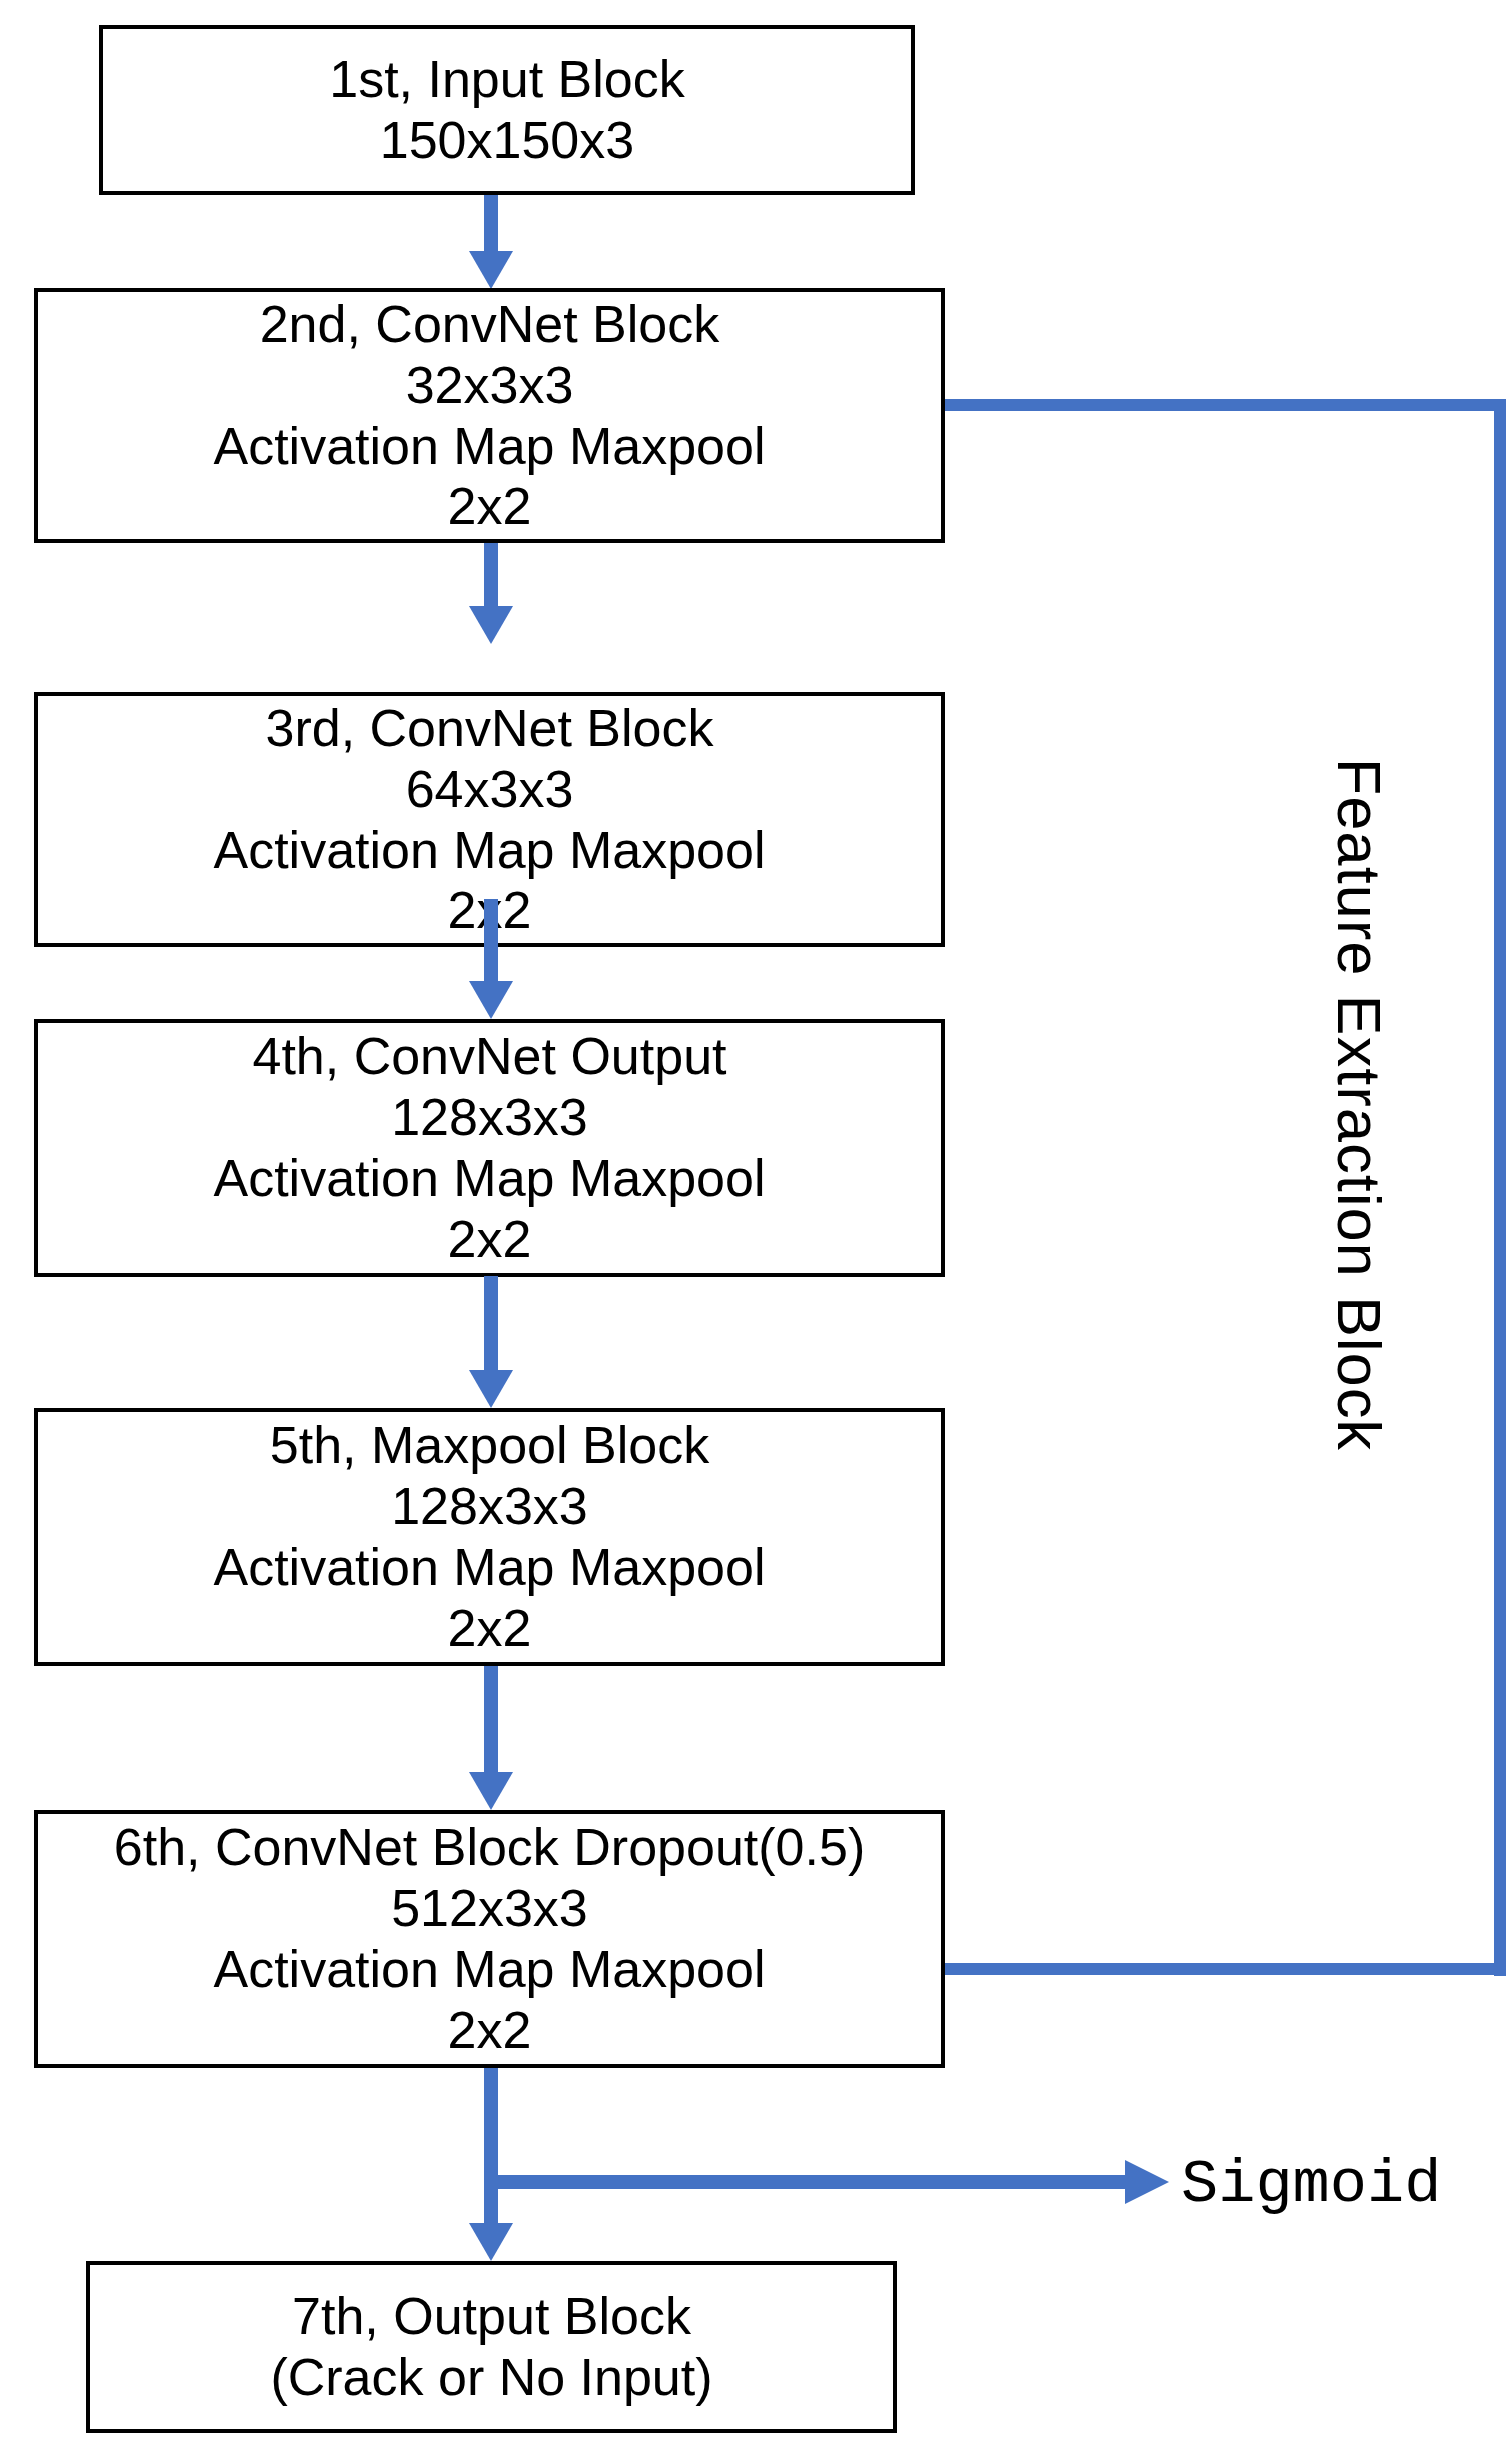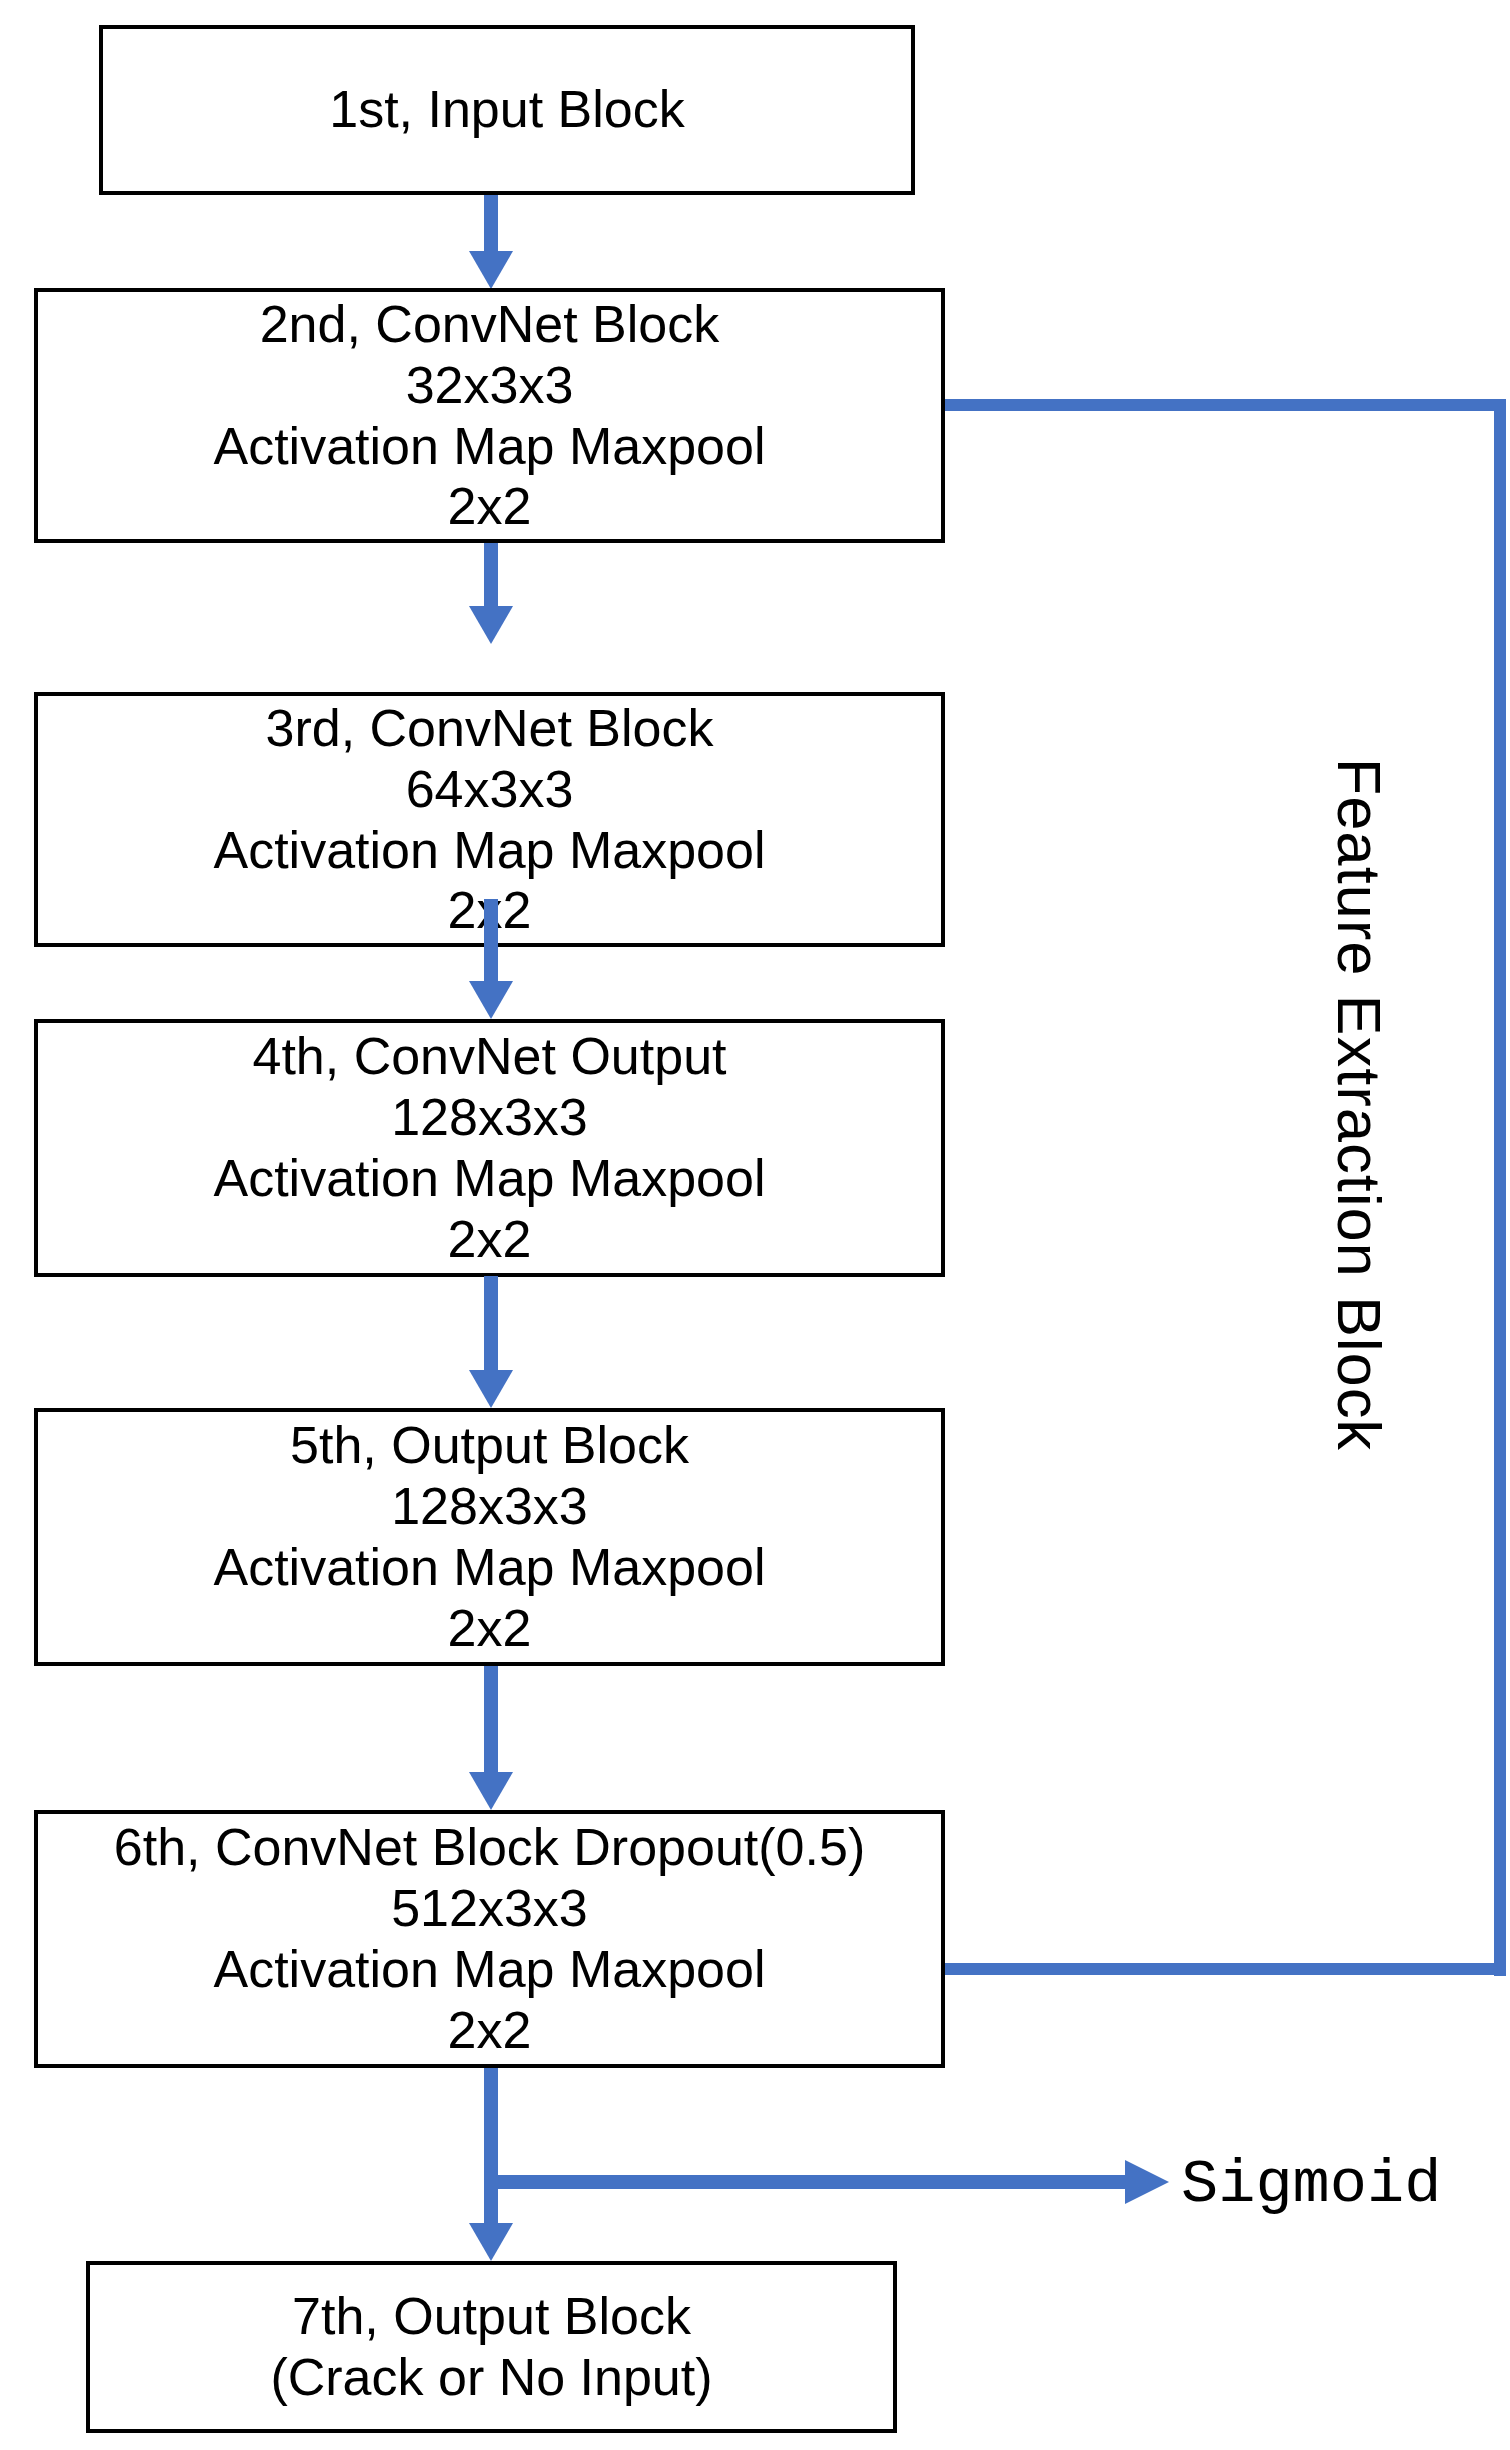--- a/index.html
+++ b/index.html
@@ -73,20 +73,21 @@
     font-family: Liberation Mono, monospace;
   }
 </style>
 </head>
 <body>
 
 <div class="canvas">
 
   <div class="block" style="left:86px; top:24.5px; width:816px; height:170px;margin-left:13px;">
     <div class="line">1st, Input Block</div>
+    <div class="line">150x150x3</div>
   </div>
 
   <div class="varrow" style="top:195px; height:94px;">
     <div class="shaft" style="height:57px;"></div>
     <div class="head"></div>
   </div>
 
   <div class="block" style="left:34px; top:288px; width:911px; height:255px;">
     <div class="line">2nd, ConvNet Block</div>
     <div class="line">32x3x3</div>
@@ -117,21 +118,21 @@
     <div class="line">Activation Map Maxpool</div>
     <div class="line">2x2</div>
   </div>
 
   <div class="varrow" style="top:1276px; height:132px;">
     <div class="shaft" style="height:95px;"></div>
     <div class="head"></div>
   </div>
 
   <div class="block" style="left:34px; top:1408px; width:911px; height:258px;">
-    <div class="line">5th, Output Block</div>
+    <div class="line">5th, Maxpool Block</div>
     <div class="line">128x3x3</div>
     <div class="line">Activation Map Maxpool</div>
     <div class="line">2x2</div>
   </div>
 
   <div class="varrow" style="top:1666px; height:144px;">
     <div class="shaft" style="height:107px;"></div>
     <div class="head"></div>
   </div>
 

